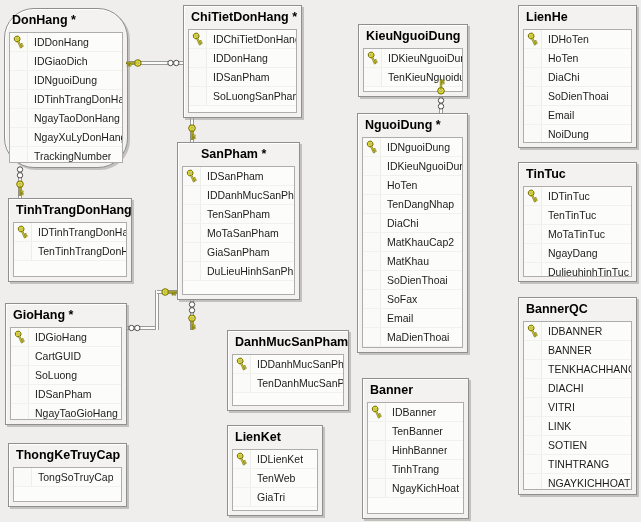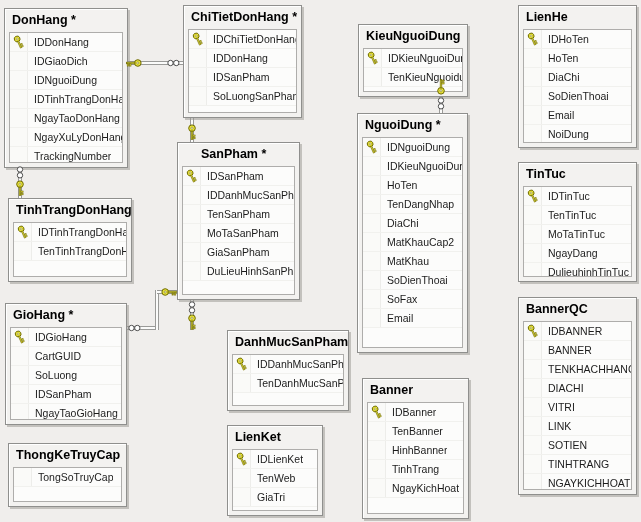--- a/index.html
+++ b/index.html
@@ -52,21 +52,21 @@
   
   .seg{position:absolute;z-index:1;}
   .seg-h{height:2px;background:#fbfbfa;border-top:1px solid #9a9a98;border-bottom:1px solid #9a9a98;}
   .seg-v{width:2px;background:#fbfbfa;border-left:1px solid #9a9a98;border-right:1px solid #9a9a98;}
   .glyph{position:absolute;z-index:3;line-height:0;}
 </style>
 </head>
 <body>
 
 <div id="canvas" style="background: rgb(240, 238, 236);">
-    <div class="tbl" style="left: 4px; top: 8px; width: 124px; height: 160px;">
+    <div class="tbl" style="left: 4px; top: 8px; width: 124px; height: 160px; border-radius: 30px;">
     <div class="tbl-header">
       <span class="tname">DonHang *</span>
     </div>
     <div class="tbl-body">
         <div class="row">
           <div class="key-cell">
             <svg width="9" height="14" viewBox="0 0 10 16">
               <circle cx="5" cy="4.2" r="3.3" fill="#e8e23c" stroke="#6e6a00" stroke-width="1"></circle>
               <circle cx="5" cy="4.2" r="1.1" fill="#f8f7ec" stroke="#6e6a00" stroke-width=".5"></circle>
               <rect x="4.2" y="7" width="1.6" height="8.4" fill="#e8e23c" stroke="#6e6a00" stroke-width=".7"></rect>
@@ -359,20 +359,24 @@
           <div class="key-cell"></div>
           <div class="row-label">SoDienThoai</div>
         </div>
         <div class="row">
           <div class="key-cell"></div>
           <div class="row-label">SoFax</div>
         </div>
         <div class="row">
           <div class="key-cell"></div>
           <div class="row-label">Email</div>
+        </div>
+        <div class="row">
+          <div class="key-cell"></div>
+          <div class="row-label">MaDienThoai</div>
         </div>
       </div>
   </div>
     <div class="tbl" style="left: 362px; top: 378px; width: 107px; height: 141px;">
     <div class="tbl-header">
       <span class="tname">Banner</span>
     </div>
     <div class="tbl-body">
         <div class="row">
           <div class="key-cell">

